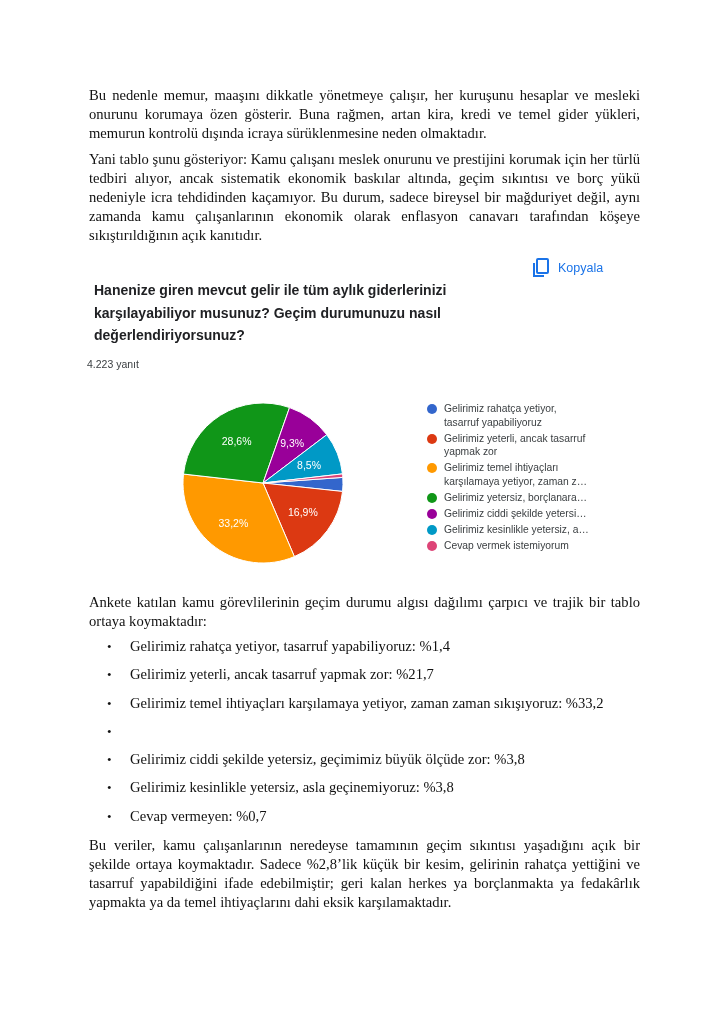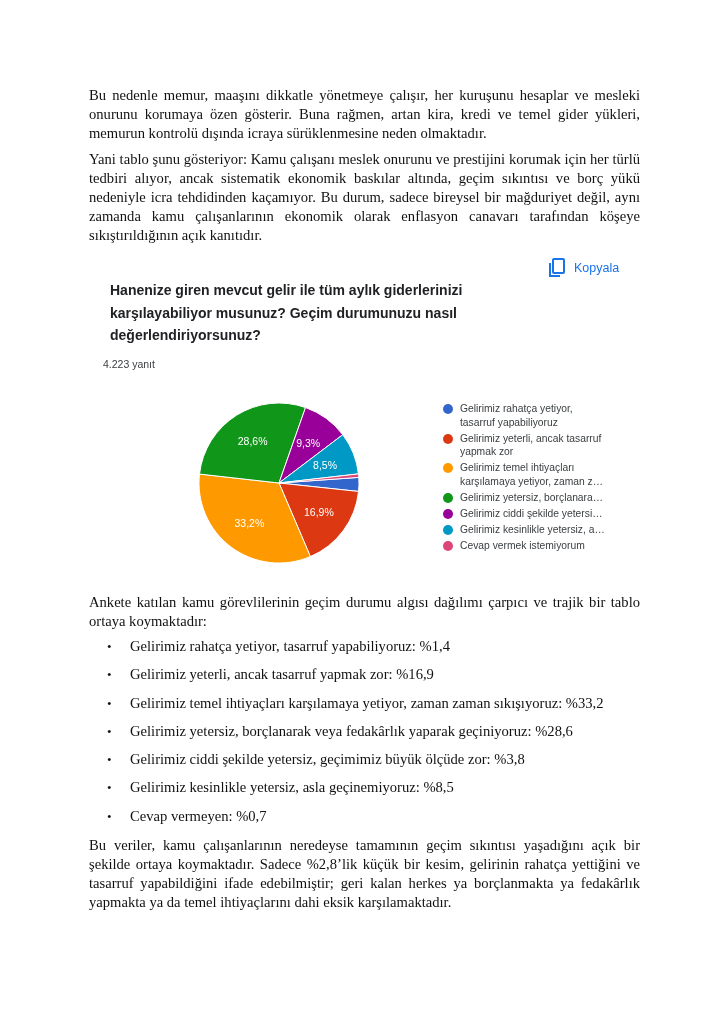--- a/index.html
+++ b/index.html
@@ -8,21 +8,21 @@
   .para {
     position:absolute; left:89px; width:551px;
     font-family:"Liberation Serif", serif; font-size:14.6px; line-height:19px;
     color:#111; text-align:justify; margin:0;
   }
   .p1 { top:86px; }
   .p2 { top:150px; }
   .p3 { top:593px; }
   .p4 { top:836px; }
 
-  .chart-card { position:absolute; left:88px; top:250px; width:551px; height:330px; }
+  .chart-card { position:absolute; left:72px; top:250px; width:551px; height:330px; }
   .q-title {
     position:absolute; left:15px; top:22px; width:380px;
     font-family:"Liberation Sans", sans-serif; font-weight:bold; font-size:14px;
     line-height:22.5px; color:#202124; margin:7px;
   }
   .resp-count {
     position:absolute; left:15px; top:108px;
     font-family:"Liberation Sans", sans-serif; font-size:10.5px; color:#3c4043;
   }
   .copy-btn {
@@ -88,22 +88,22 @@
       <li><span class="dot" style="background: rgb(153, 0, 153);"></span><span>Gelirimiz ciddi şekilde yetersi…</span></li>
       <li><span class="dot" style="background: rgb(0, 153, 198);"></span><span>Gelirimiz kesinlikle yetersiz, a…</span></li>
       <li><span class="dot" style="background: rgb(221, 68, 119);"></span><span>Cevap vermek istemiyorum</span></li>
     </ul>
   </div>
 
   <p class="para p3">Ankete katılan kamu görevlilerinin geçim durumu algısı dağılımı çarpıcı ve trajik bir tablo ortaya koymaktadır:</p>
 
   <ul class="bullets">
     <li><span class="bullet">•</span><span>Gelirimiz rahatça yetiyor, tasarruf yapabiliyoruz: %1,4</span></li>
-    <li><span class="bullet">•</span><span>Gelirimiz yeterli, ancak tasarruf yapmak zor: %16,9</span></li>
+    <li><span class="bullet">•</span><span>Gelirimiz yeterli, ancak tasarruf yapmak zor: %21,7</span></li>
     <li><span class="bullet">•</span><span>Gelirimiz temel ihtiyaçları karşılamaya yetiyor, zaman zaman sıkışıyoruz: %33,2</span></li>
-    <li><span class="bullet">•</span><span>Gelirimiz yetersiz, borçlanarak veya fedakârlık yaparak geçiniyoruz: %28,6</span></li>
+    <li><span class="bullet">•</span></li>
     <li><span class="bullet">•</span><span>Gelirimiz ciddi şekilde yetersiz, geçimimiz büyük ölçüde zor: %3,8</span></li>
-    <li><span class="bullet">•</span><span>Gelirimiz kesinlikle yetersiz, asla geçinemiyoruz: %8,5</span></li>
+    <li><span class="bullet">•</span><span>Gelirimiz kesinlikle yetersiz, asla geçinemiyoruz: %3,8</span></li>
     <li><span class="bullet">•</span><span>Cevap vermeyen: %0,7</span></li>
   </ul>
 
   <p class="para p4">Bu veriler, kamu çalışanlarının neredeyse tamamının geçim sıkıntısı yaşadığını açık bir şekilde ortaya koymaktadır. Sadece %2,8’lik küçük bir kesim, gelirinin rahatça yettiğini ve tasarruf yapabildiğini ifade edebilmiştir; geri kalan herkes ya borçlanmakta ya fedakârlık yapmakta ya da temel ihtiyaçlarını dahi eksik karşılamaktadır.</p>
 </div>
 
 </body></html>

